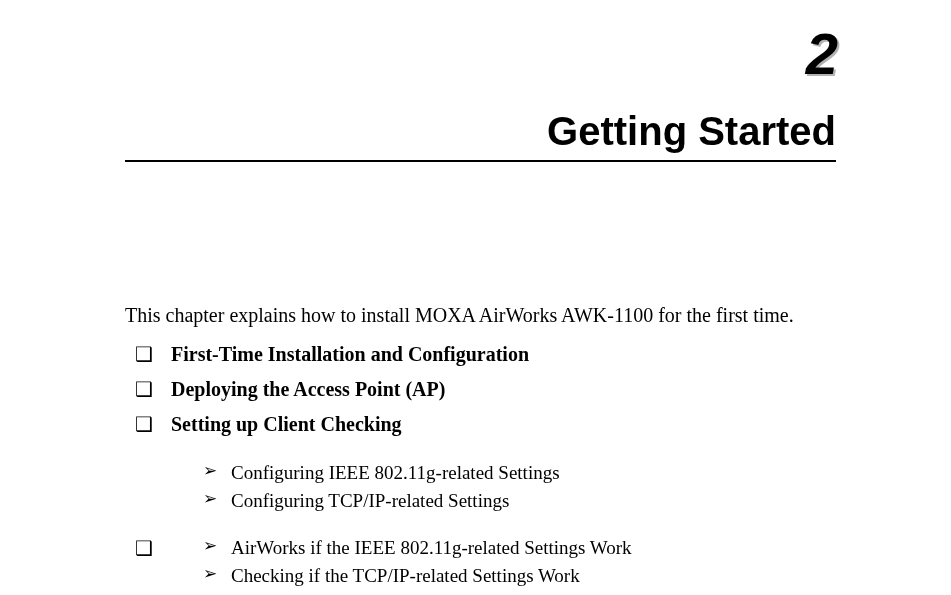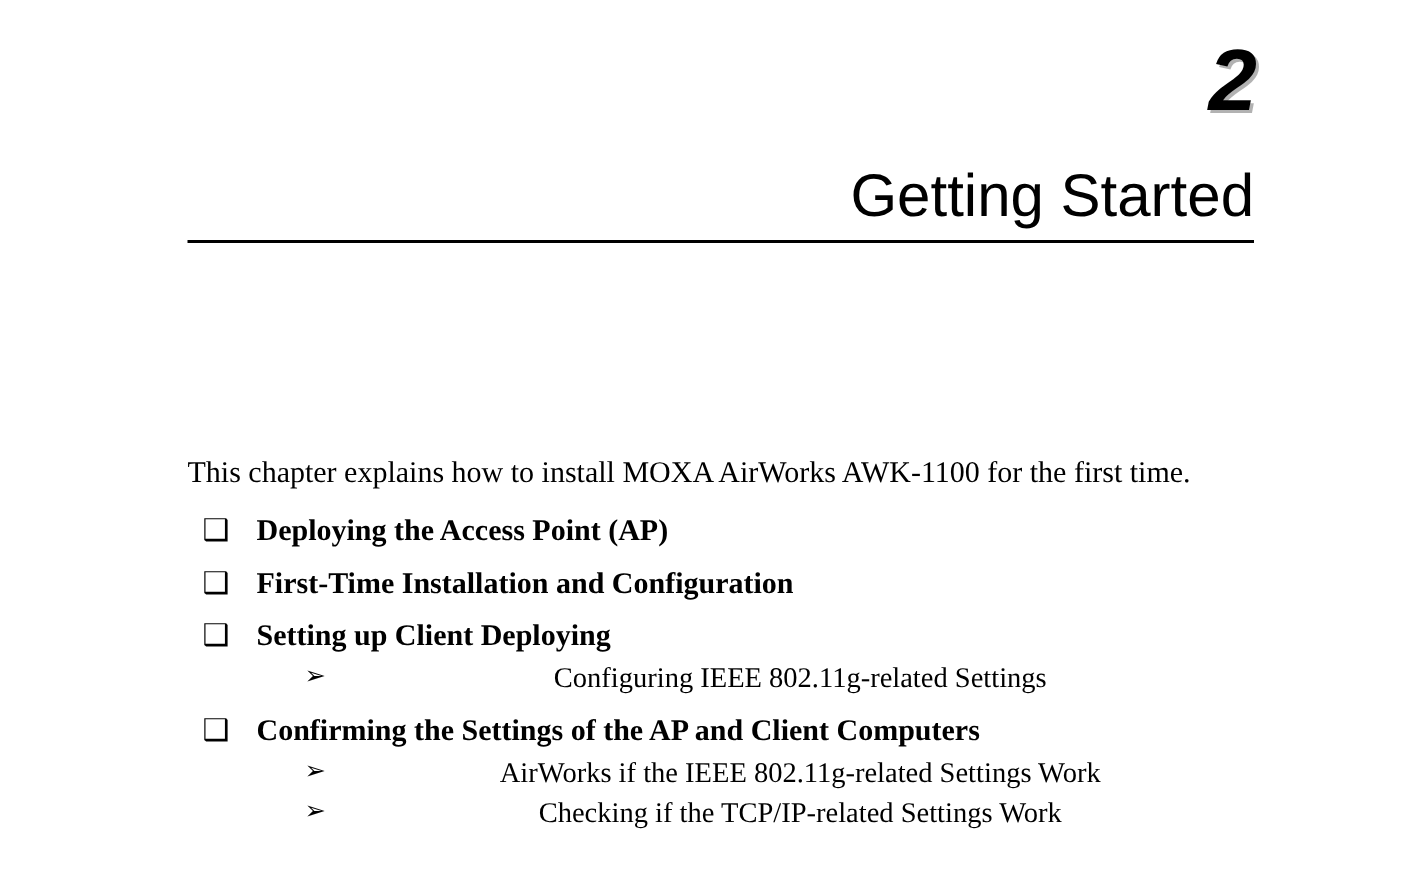--- a/index.html
+++ b/index.html
@@ -23,21 +23,21 @@
       font-weight: 900;
       font-size: 58px;
       text-align: right;
       letter-spacing: -2px;
       text-shadow: 2px 2px 0 rgba(0,0,0,0.3);
       margin-bottom: 8px;
       font-style: italic;
     }
     .chapter-title {
       font-family: Arial, Helvetica, sans-serif;
-      font-weight: 400;
+      font-weight: 700;
       font-size: 40px;
       text-align: right;
       letter-spacing: 0px;
       padding-bottom: 6px;
       margin-top: 22px;
     }
     .title-rule {
       border: none;
       border-top: 2px solid #000;
       margin-bottom: 140px;
@@ -62,22 +62,21 @@
     .topics-list > li::before {
       content: "❑";
       position: absolute;
       left: 0;
       font-size: 20px;
       font-weight: normal;
     }
     .sub-list {
       list-style: none;
       padding-left: 32px;
-      margin-top: 0;
-      text-align: center;
+      margin-top: 20px;
     }
     .sub-list > li {
       font-size: 19px;
       font-weight: normal;
       line-height: 1.45;
       padding-left: 28px;
       position: relative;
     }
     .sub-list > li::before {
       content: "➢";
@@ -90,35 +89,37 @@
 <body>
 
 <div class="page">
   <div class="chapter-number">2</div>
   <div class="chapter-title">Getting Started</div>
   <hr class="title-rule">
   <p class="intro-para">This chapter explains how to install MOXA AirWorks AWK-1100 for the first time.</p>
 
   <ul class="topics-list">
     <li>
+      <span>First-Time Installation and Configuration</span>
+    </li>
+    <li>
       <span>Deploying the Access Point (AP)</span>
     </li>
     <li>
-      <span>First-Time Installation and Configuration</span>
-    </li>
-    <li>
-      <span>Setting up Client Deploying</span>
+      <span>Setting up Client Checking</span>
       <ul class="sub-list">
         <li>
           <span>Configuring IEEE 802.11g-related Settings</span>
         </li>
+        <li>
+          <span>Configuring TCP/IP-related Settings</span>
+        </li>
       </ul>
     </li>
     <li>
-      <span>Confirming the Settings of the AP and Client Computers</span>
       <ul class="sub-list">
         <li>
           <span>AirWorks if the IEEE 802.11g-related Settings Work</span>
         </li>
         <li>
           <span>Checking if the TCP/IP-related Settings Work</span>
         </li>
       </ul>
     </li>
   </ul>

